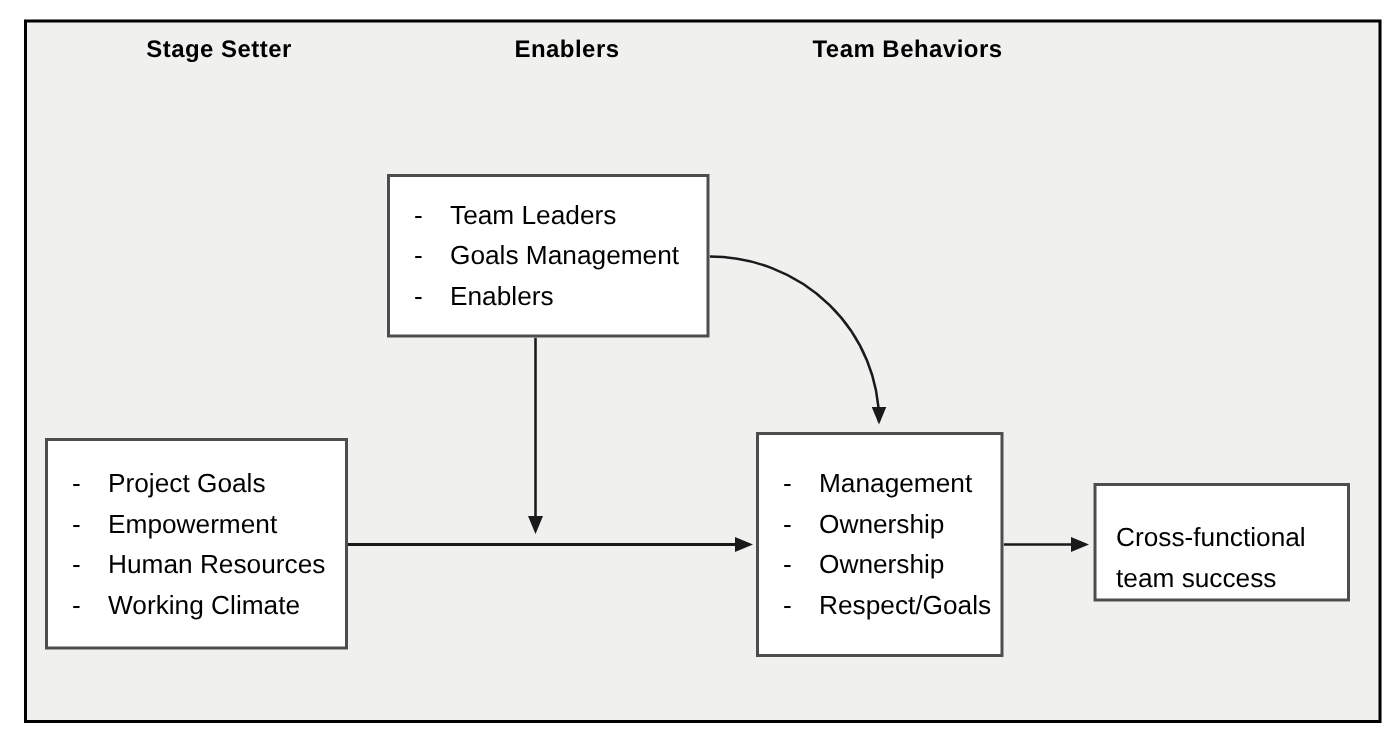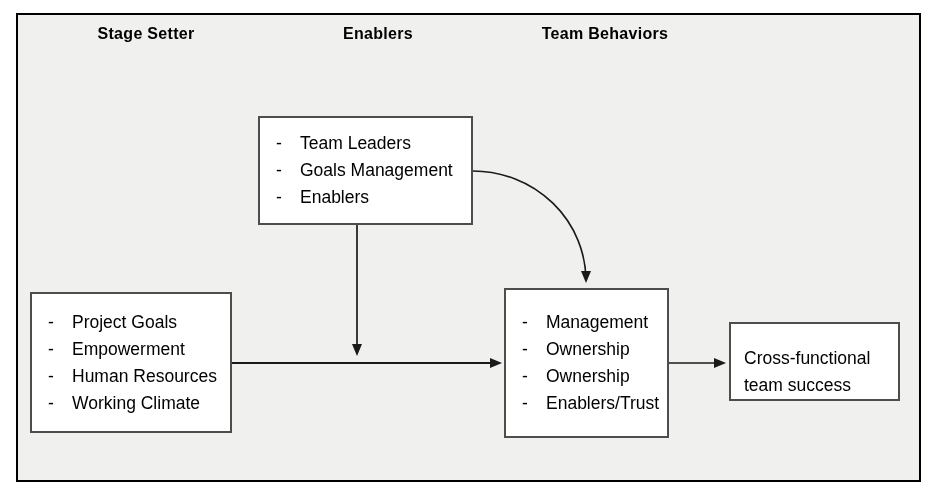--- a/index.html
+++ b/index.html
@@ -120,21 +120,21 @@
     <div class="li">
       <span class="bullet">-</span>
       <span>Ownership</span>
     </div>
     <div class="li">
       <span class="bullet">-</span>
       <span>Ownership</span>
     </div>
     <div class="li">
       <span class="bullet">-</span>
-      <span>Enablers/Trust</span>
+      <span>Respect/Goals</span>
     </div>
   </div>
 
   <div class="box box-performance">
     <div>Cross-functional team success</div>
   </div>
 
 </div>
 
 </body></html>

